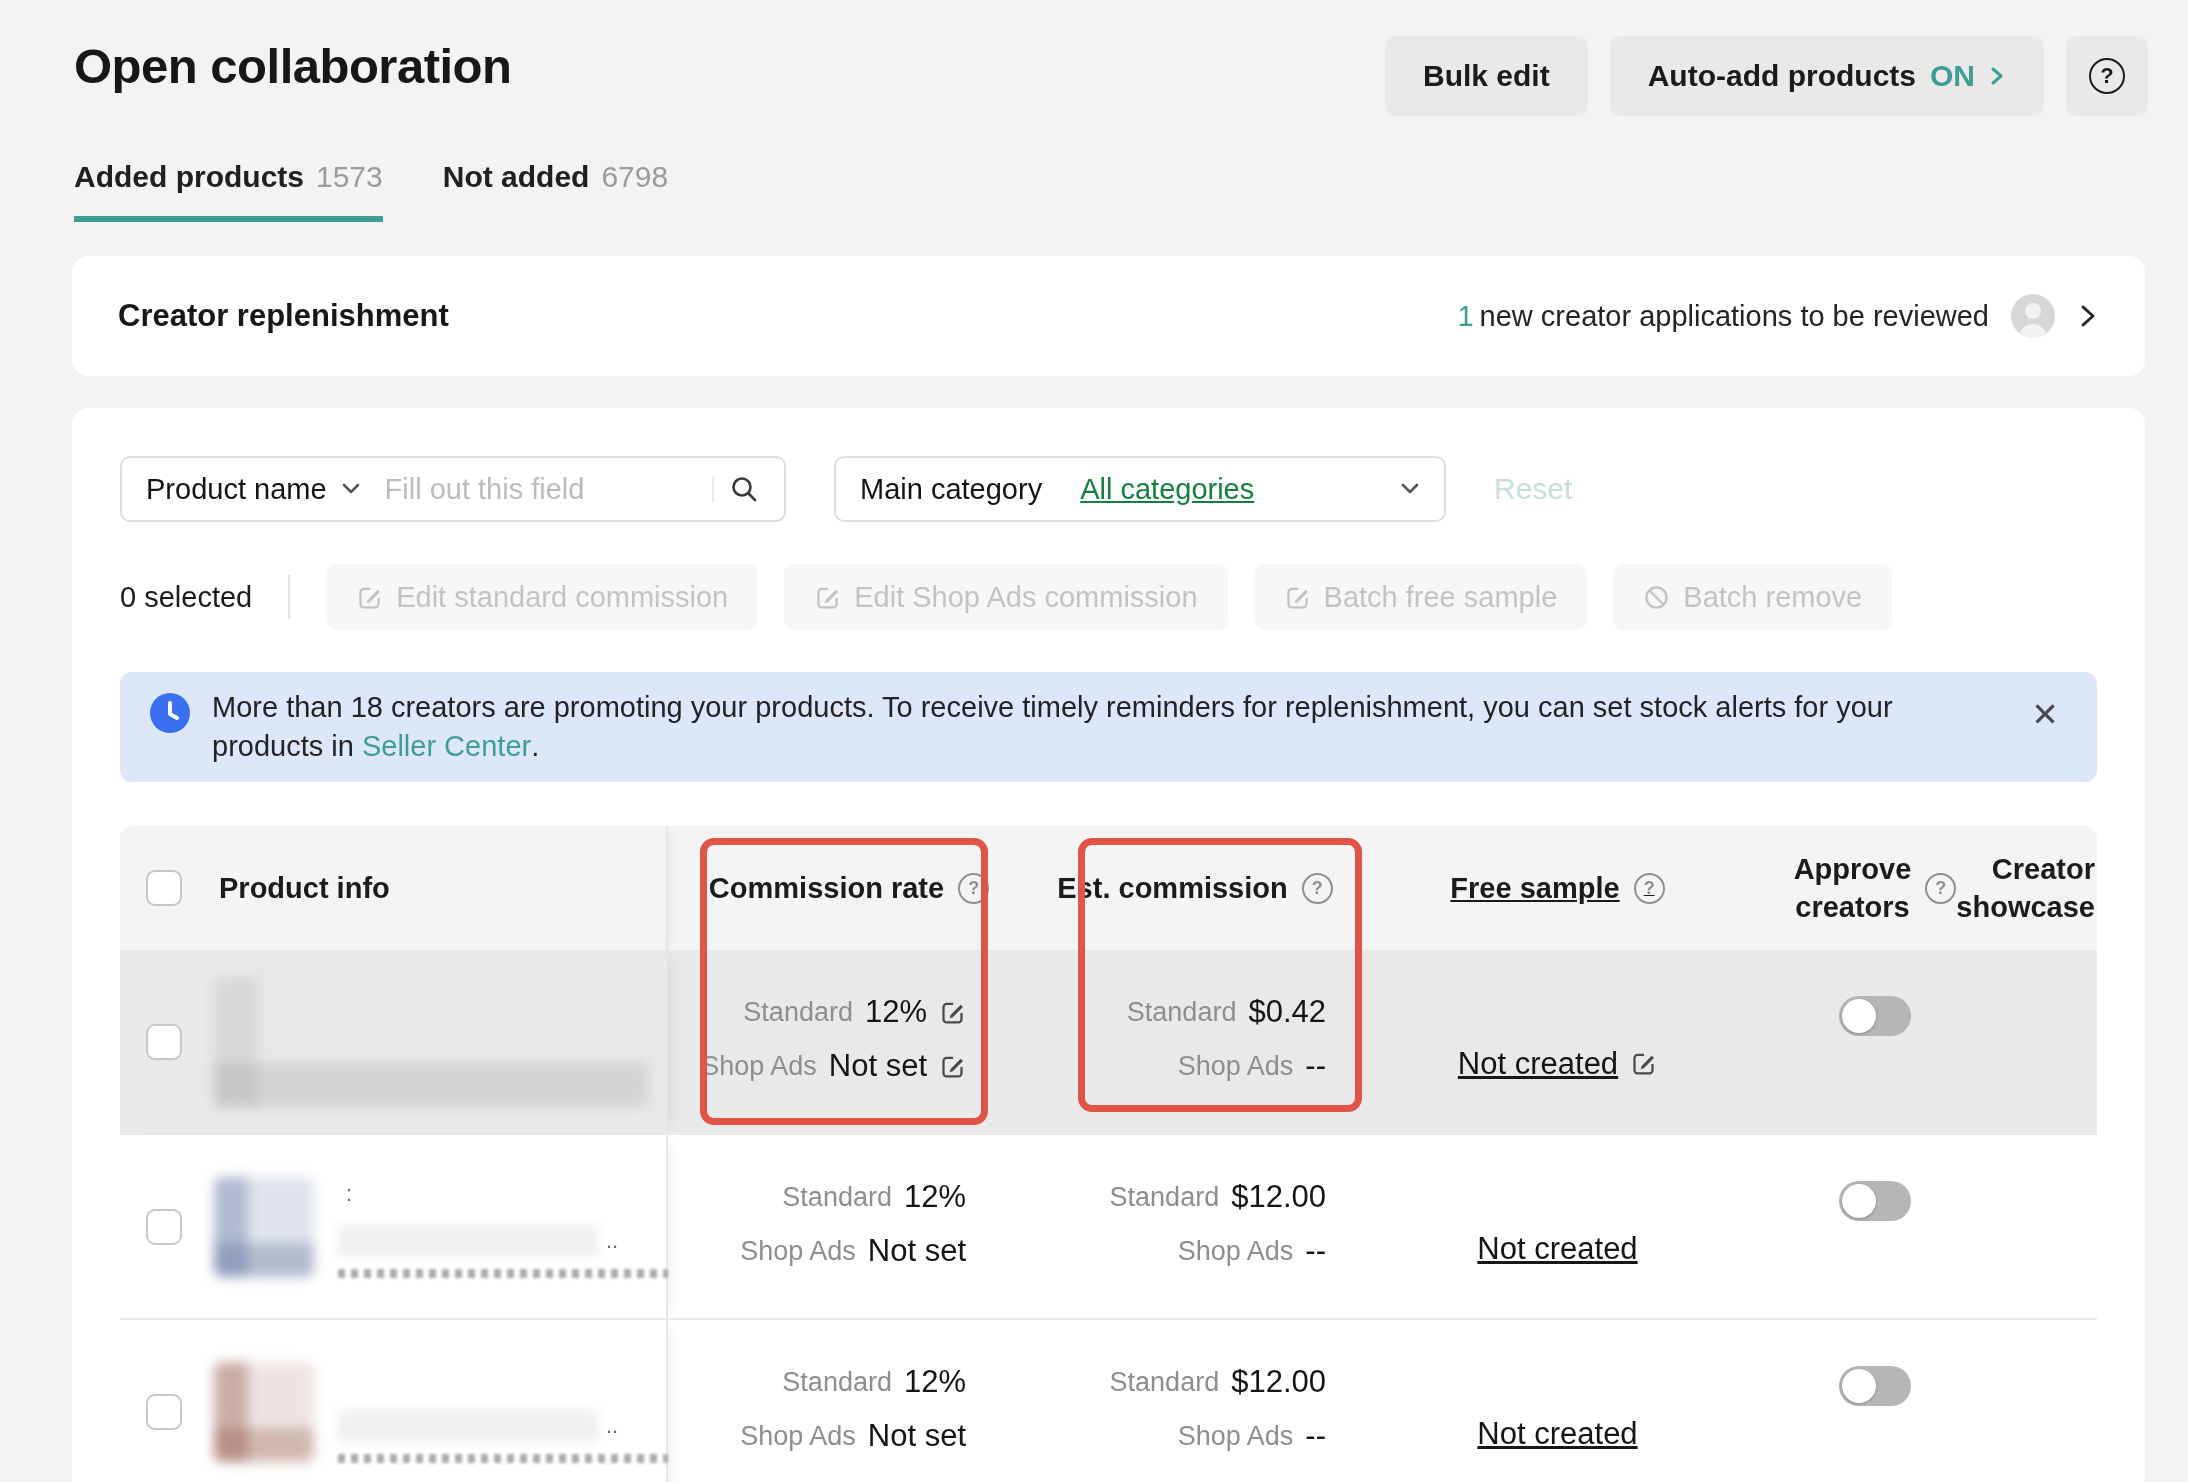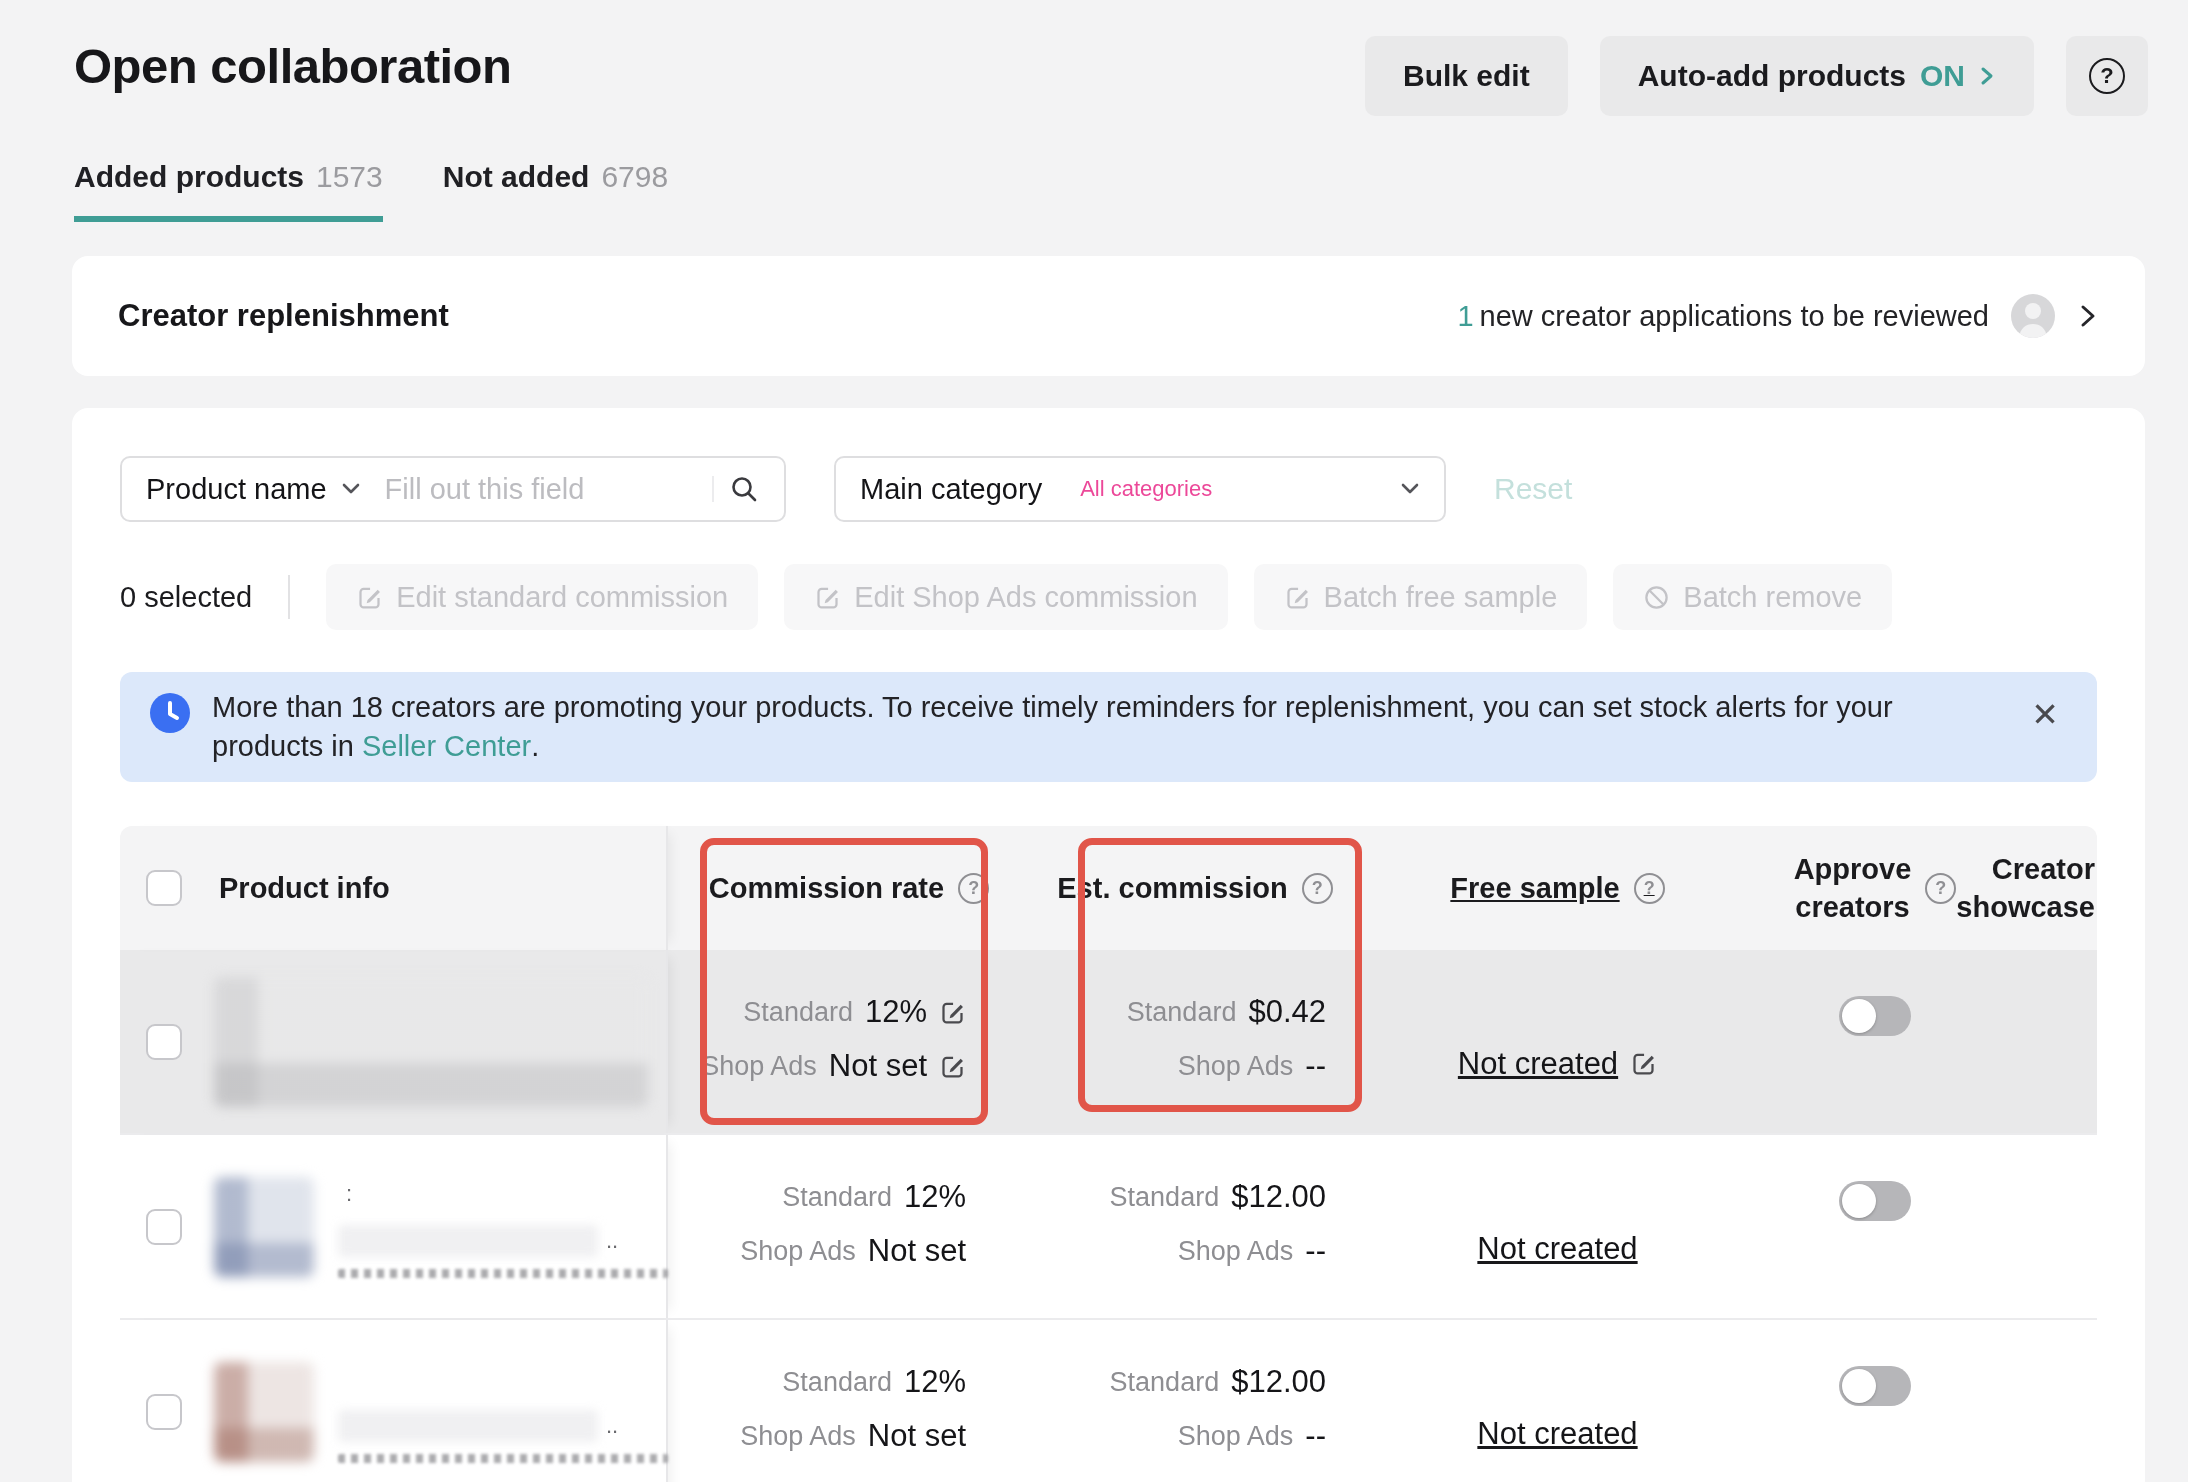--- a/index.html
+++ b/index.html
@@ -7,21 +7,21 @@
   body {
     background:#f3f3f4;
     font-family:"Liberation Sans", sans-serif;
     color:#18181b;
     position:relative;
     overflow:hidden;
     -webkit-font-smoothing:antialiased;
   }
   
   .page-title { position:absolute; left:74px; top:38px; font-size:49px; font-weight:800; letter-spacing:-0.5px; color:#17171a; }
-  .top-actions { position:absolute; top:36px; right:40px; display:flex; gap:32px;justify-content:center; }
+  .top-actions { position:absolute; top:36px; right:40px; display:flex; gap:22px;justify-content:center; }
   .btn { display:flex; align-items:center; justify-content:center; gap:14px; height:80px; padding:0 38px;
          background:#e9e9ea; border-radius:10px; font-size:30px; font-weight:600; color:#1b1b1e; cursor:pointer; }
   .btn .on { color:#3f9d95; font-weight:700; }
   .btn.icon-only { width:82px; padding:0; }
   .q-circle { display:inline-flex; align-items:center; justify-content:center; width:36px; height:36px;
               border:2.5px solid #1b1b1e; border-radius:50%; font-size:22px; font-weight:700; color:#1b1b1e; }
   .chev { display:inline-block; }
   
   .tabs { position:absolute; left:74px; top:160px; display:flex; gap:60px; }
   .tab { display:flex; align-items:baseline; font-size:30px; font-weight:700; color:#202024; padding-bottom:22px; cursor:pointer; }
@@ -39,21 +39,21 @@
   .main-card { position:absolute; left:72px; top:408px; width:2073px; height:1074px; background:#fff;
                border-radius:16px 16px 0 0; padding:48px; }
   
   .filter-row { display:flex; align-items:center; gap:48px; }
   .combo { display:flex; align-items:center; height:66px; border:2px solid #dedee0; border-radius:10px; padding:4px 24px; background:#fff; }
   .combo.search { width:666px; gap:14px; }
   .combo.category { width:612px; }
   .combo-label { font-size:29px; font-weight:500; color:#141417; white-space:nowrap; }
   .placeholder { flex:1; font-size:29px; color:#bcbcc0; margin-left:10px; white-space:nowrap; overflow:hidden; }
   .vdiv-thin { width:2px; height:26px; background:#ececee; }
-  .combo.category .value { font-size:22px; color:#ec4899; margin-left:38px; }
+  .combo.category .value { font-size:29px; color:#15803d; margin-left:38px;text-decoration:underline; }
   .combo.category .chev { margin-left:auto; }
   .reset { font-size:30px; font-weight:500; color:#c4e0dc; cursor:default; }
   
   .action-row { display:flex; align-items:center; margin-top:42px; }
   .selected-text { font-size:29px; font-weight:500; color:#1b1b1e; }
   .vdiv { width:2px; height:44px; background:#e2e2e4; margin:0 36px; }
   .action-buttons { display:flex; gap:26px; }
   .btn-disabled { display:flex; align-items:center; gap:13px; height:66px; padding:0 30px; background:#f7f7f8;
                   border-radius:10px; font-size:29px; font-weight:500; color:#c3c3c7; white-space:nowrap; }
   .btn-disabled svg { flex:none; }

